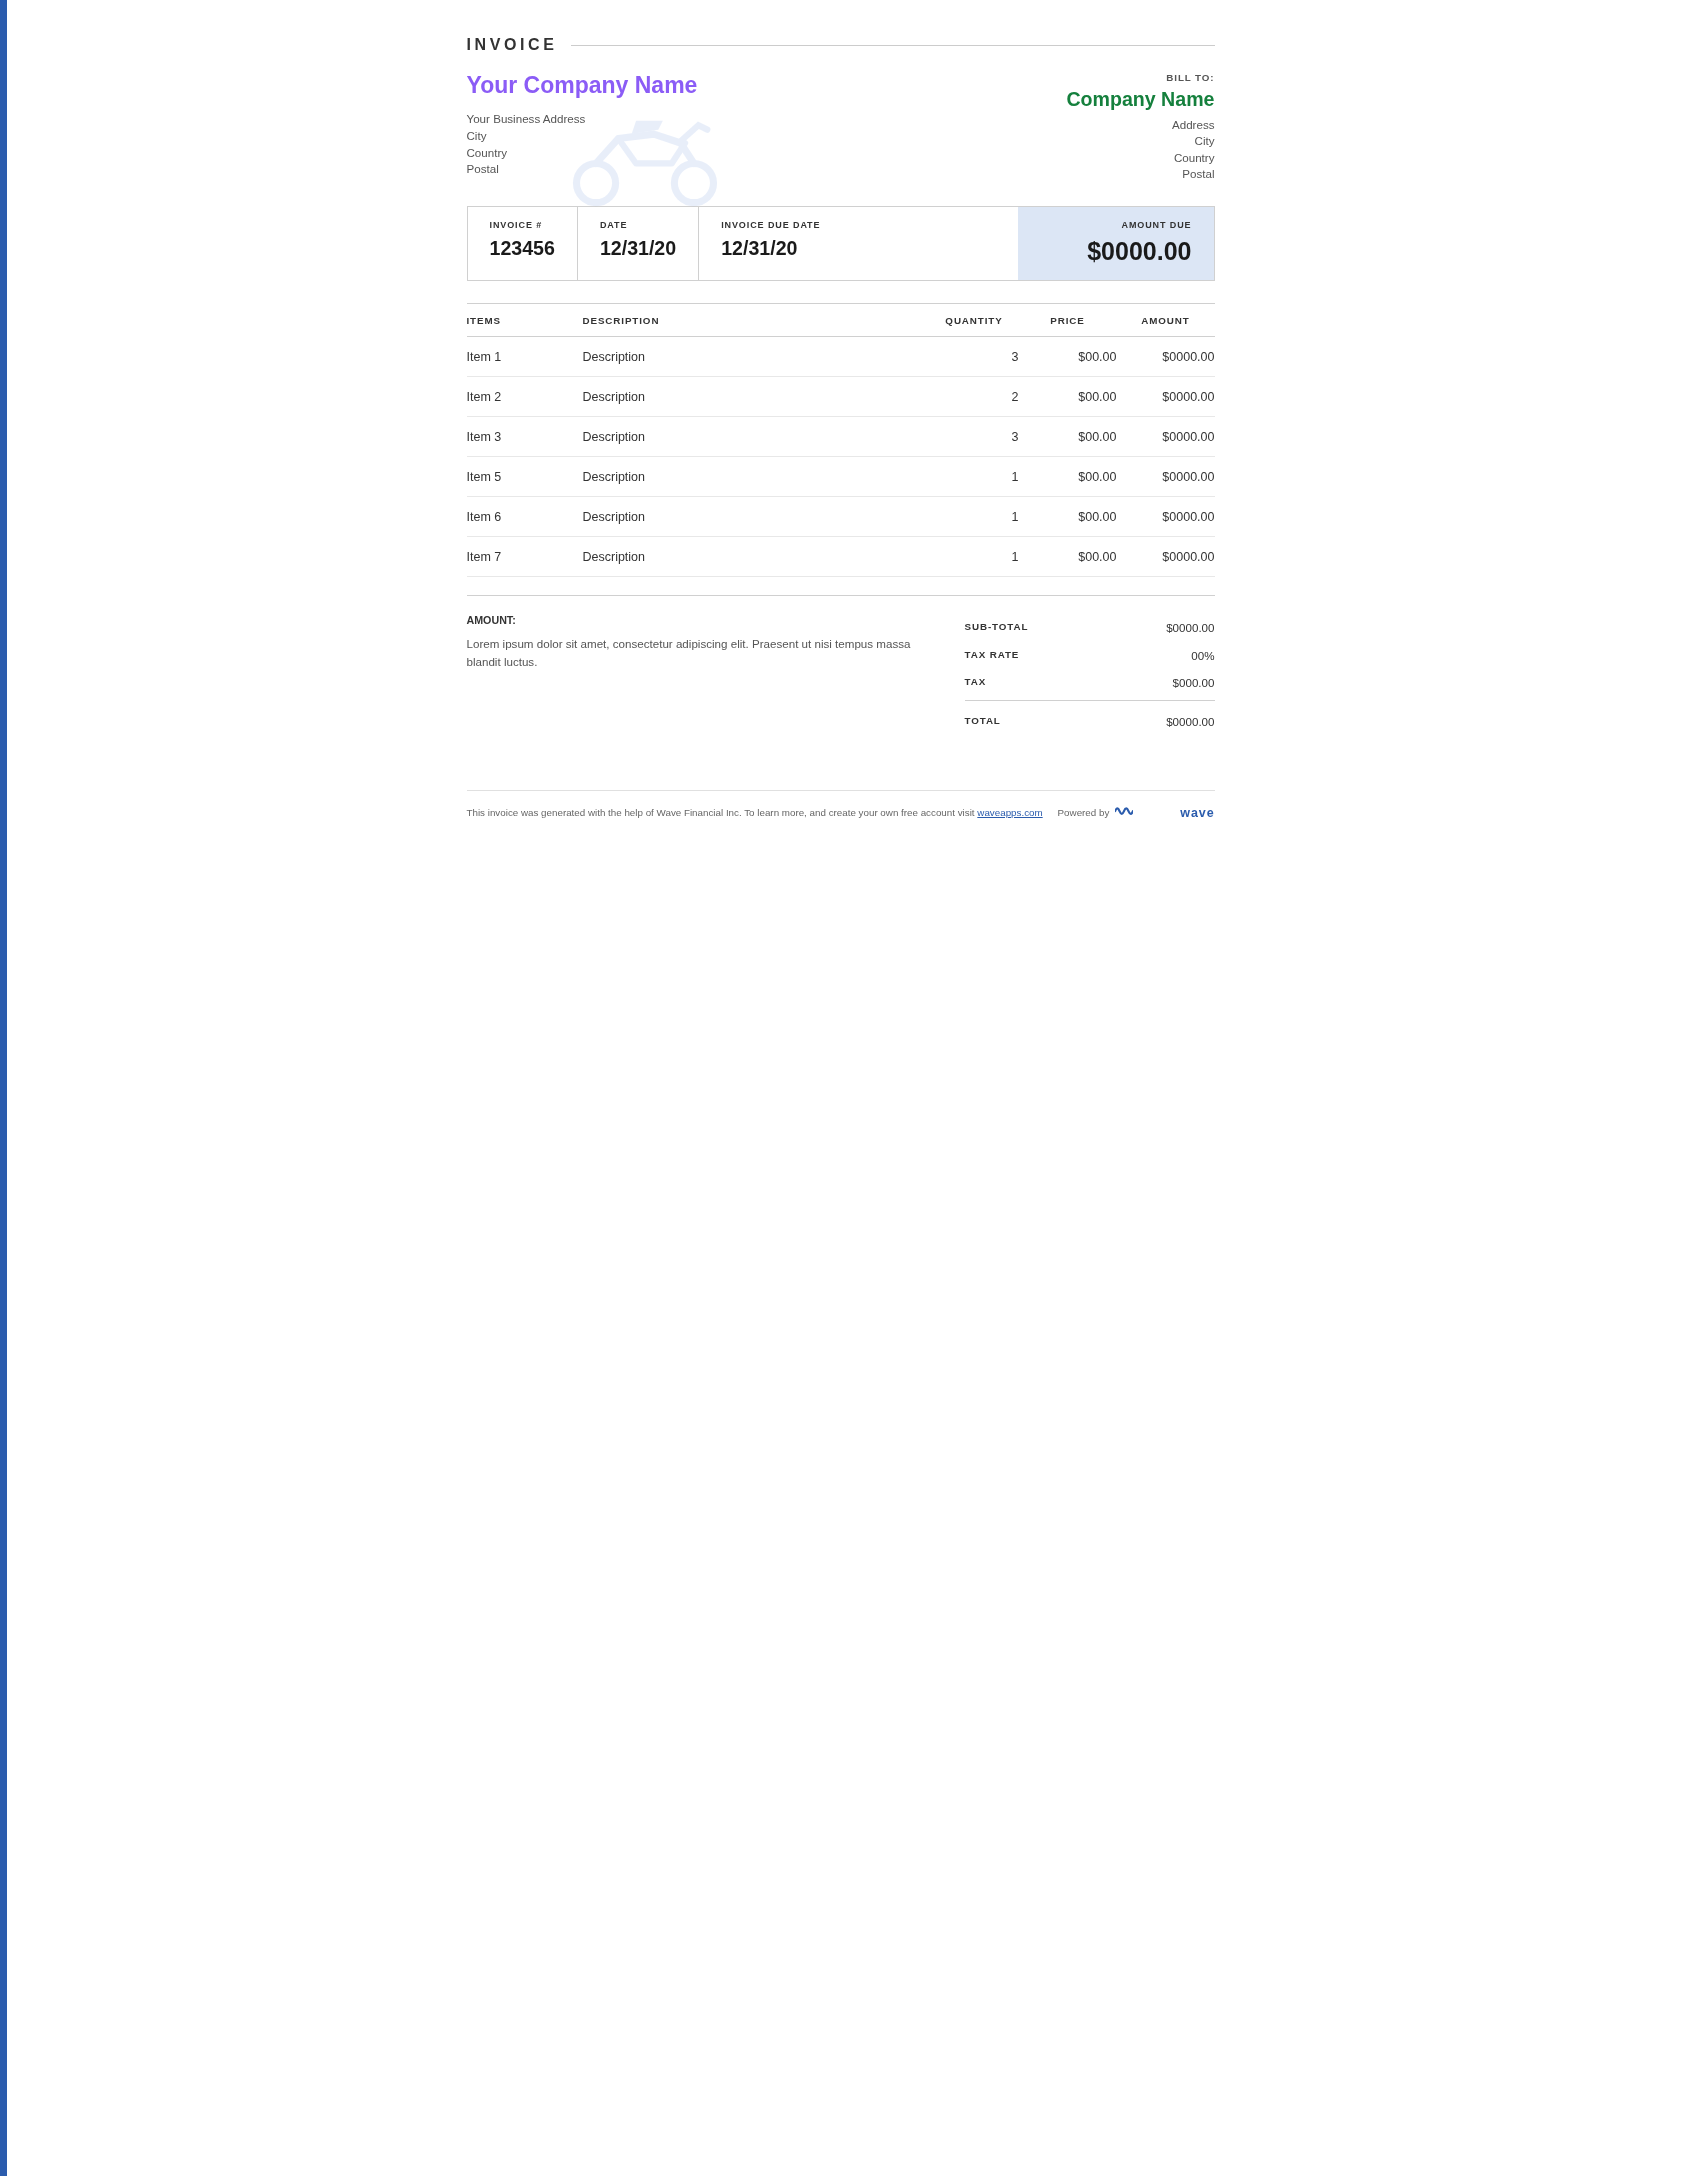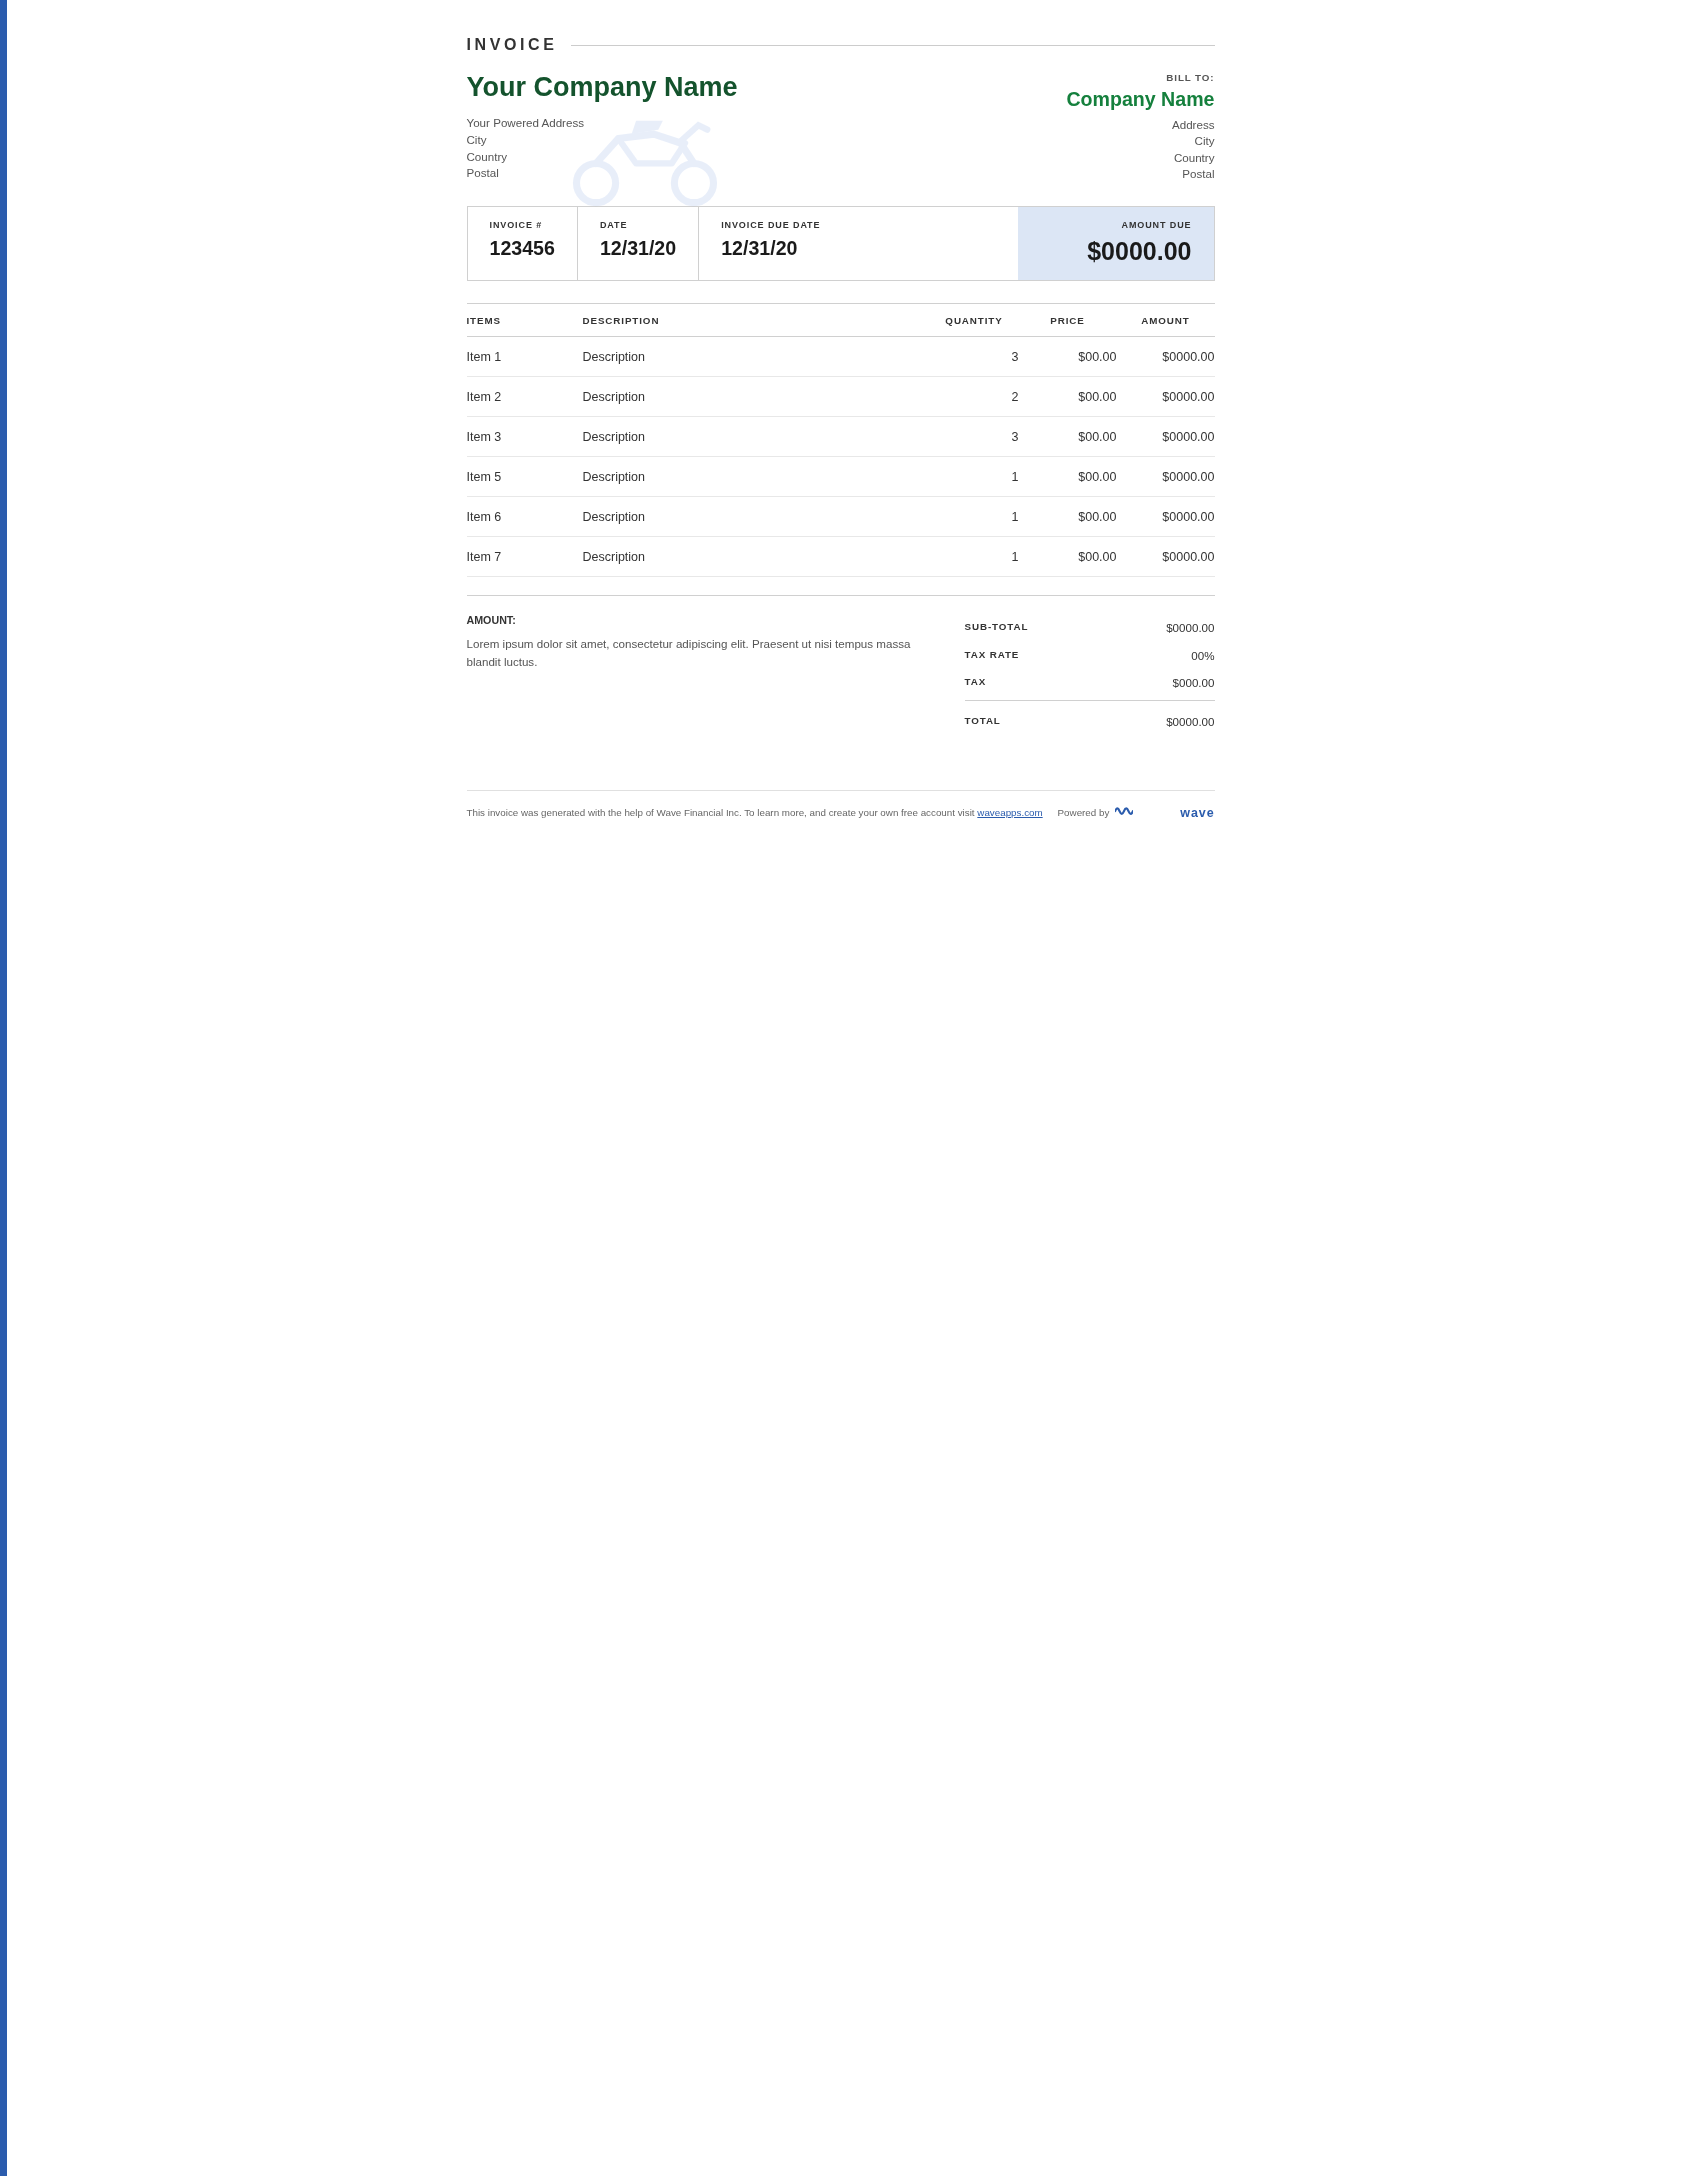--- a/index.html
+++ b/index.html
@@ -68,23 +68,23 @@
       opacity: 0.12;
       color: #4a7bd4;
     }
 
     .watermark-icon svg {
       width: 178px;
       height: 160px;
     }
 
     .company-name {
-      font-size: 27px;
-      font-weight: bold;
-      color: #14532d;
+      font-size: 23px;
+      font-weight: bold;
+      color: #8b5cf6;
       margin-bottom: 13.4px;
     }
 
     .company-address-line {
       font-size: 11.6px;
       color: #555;
       margin-bottom: 3.6px;
     }
 
     .bill-to-block {
@@ -340,21 +340,21 @@
 
           <path d="M85 70 L115 65 L120 55 L90 55 Z" fill="#4a7bd4"></path>
 
           <path d="M140 78 L160 60 L170 65" stroke="#4a7bd4" stroke-width="7" fill="none" stroke-linecap="round"></path>
 
           <path d="M70 75 L90 103 L130 103 L145 80" stroke="#4a7bd4" stroke-width="7" fill="none" stroke-linecap="round" stroke-linejoin="round"></path>
         </svg>
       </div>
 
       <div class="company-name">Your Company Name</div>
-      <div class="company-address-line">Your Powered Address</div>
+      <div class="company-address-line">Your Business Address</div>
       <div class="company-address-line">City</div>
       <div class="company-address-line">Country</div>
       <div class="company-address-line">Postal</div>
     </div>
 
     <div class="bill-to-block">
       <div class="bill-to-label">BILL TO:</div>
       <div class="bill-to-company">Company Name</div>
       <div class="bill-to-address-line">Address</div>
       <div class="bill-to-address-line">City</div>

